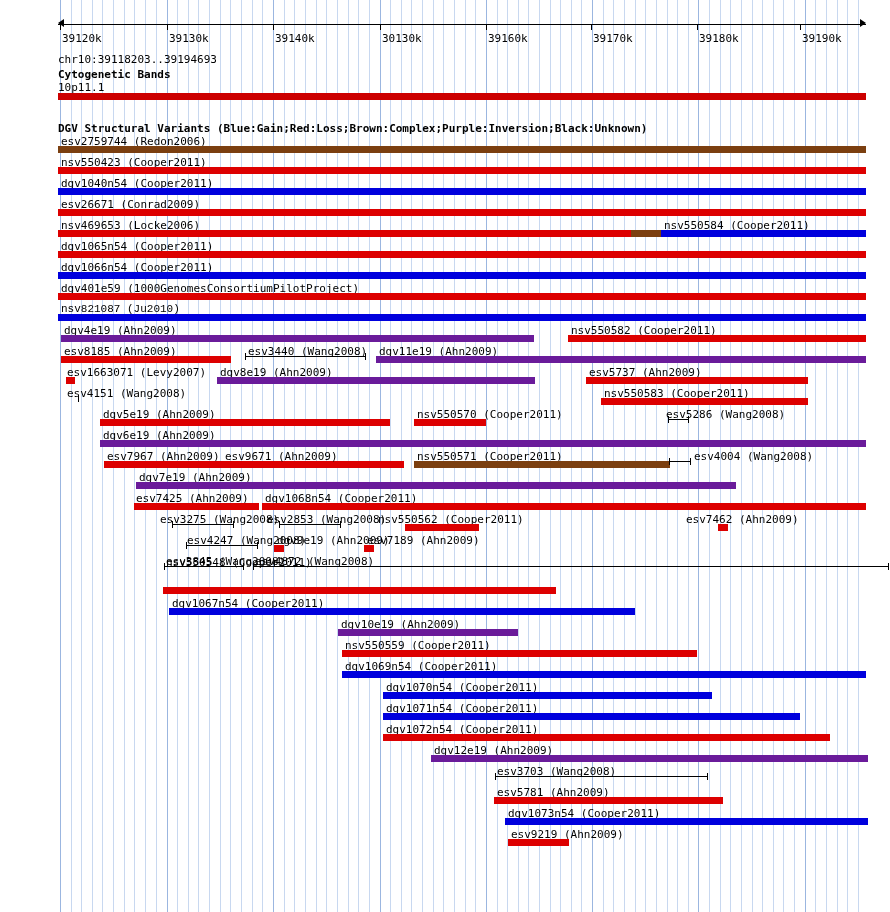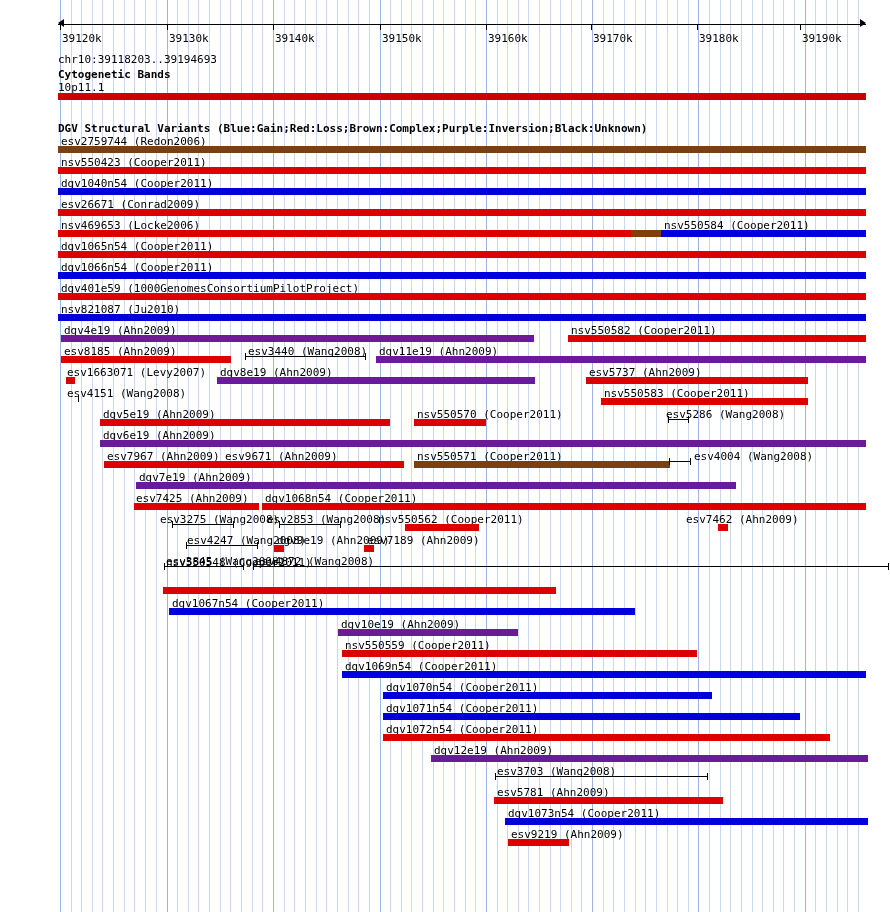--- a/index.html
+++ b/index.html
@@ -221,21 +221,21 @@
     <div class="arrow-left"></div>
     <div class="arrow-right"></div>
     <div id="ticks">
         <div class="tick" style="left: 60px;"></div>
         <div class="tick-label" style="left: 62px;">39120k</div>
         <div class="tick" style="left: 167px;"></div>
         <div class="tick-label" style="left: 169px;">39130k</div>
         <div class="tick" style="left: 273px;"></div>
         <div class="tick-label" style="left: 275px;">39140k</div>
         <div class="tick" style="left: 380px;"></div>
-        <div class="tick-label" style="left: 382px;">39150k</div>
+        <div class="tick-label" style="left: 382px;">30130k</div>
         <div class="tick" style="left: 486px;"></div>
         <div class="tick-label" style="left: 488px;">39160k</div>
         <div class="tick" style="left: 591px;"></div>
         <div class="tick-label" style="left: 593px;">39170k</div>
         <div class="tick" style="left: 697px;"></div>
         <div class="tick-label" style="left: 699px;">39180k</div>
         <div class="tick" style="left: 800px;"></div>
         <div class="tick-label" style="left: 802px;">39190k</div>
       </div>
   </div>
@@ -260,21 +260,21 @@
       <div class="track-label" style="left: 61px; top: 198px;">esv26671 (Conrad2009)</div>
       <div class="feature red" style="left: 58px; top: 209px; width: 808px;"></div>
       <div class="track-label" style="left: 61px; top: 219px;">nsv469653 (Locke2006)</div>
       <div class="feature brown" style="left: 58px; top: 230px; width: 808px;"></div>
       <div class="track-label" style="left: 61px; top: 240px;">dgv1065n54 (Cooper2011)</div>
       <div class="feature red" style="left: 58px; top: 251px; width: 808px;"></div>
       <div class="track-label" style="left: 61px; top: 261px;">dgv1066n54 (Cooper2011)</div>
       <div class="feature blue" style="left: 58px; top: 272px; width: 808px;"></div>
       <div class="track-label" style="left: 61px; top: 282px;">dgv401e59 (1000GenomesConsortiumPilotProject)</div>
       <div class="feature red" style="left: 58px; top: 293px; width: 808px;"></div>
-      <div class="track-label" style="left: 61px; top: 303px;">nsv821087 (Ju2010)</div>
+      <div class="track-label" style="left: 61px; top: 303px; font-family: Liberation Mono, monospace;">nsv821087 (Ju2010)</div>
       <div class="feature blue" style="left: 58px; top: 314px; width: 808px;"></div>
     </div>
 
   <div id="features">
       <div class="track-label" style="left: 664px; top: 219px;">nsv550584 (Cooper2011)</div>
       <div class="feature blue" style="left: 661px; top: 230px; width: 205px;"></div>
       <div class="feature red" style="left: 58px; top: 230px; width: 573px;"></div>
       <div class="track-label" style="left: 64px; top: 324px;">dgv4e19 (Ahn2009)</div>
       <div class="feature purple" style="left: 61px; top: 335px; width: 473px;"></div>
       <div class="track-label" style="left: 571px; top: 324px; text-align: center;">nsv550582 (Cooper2011)</div>

